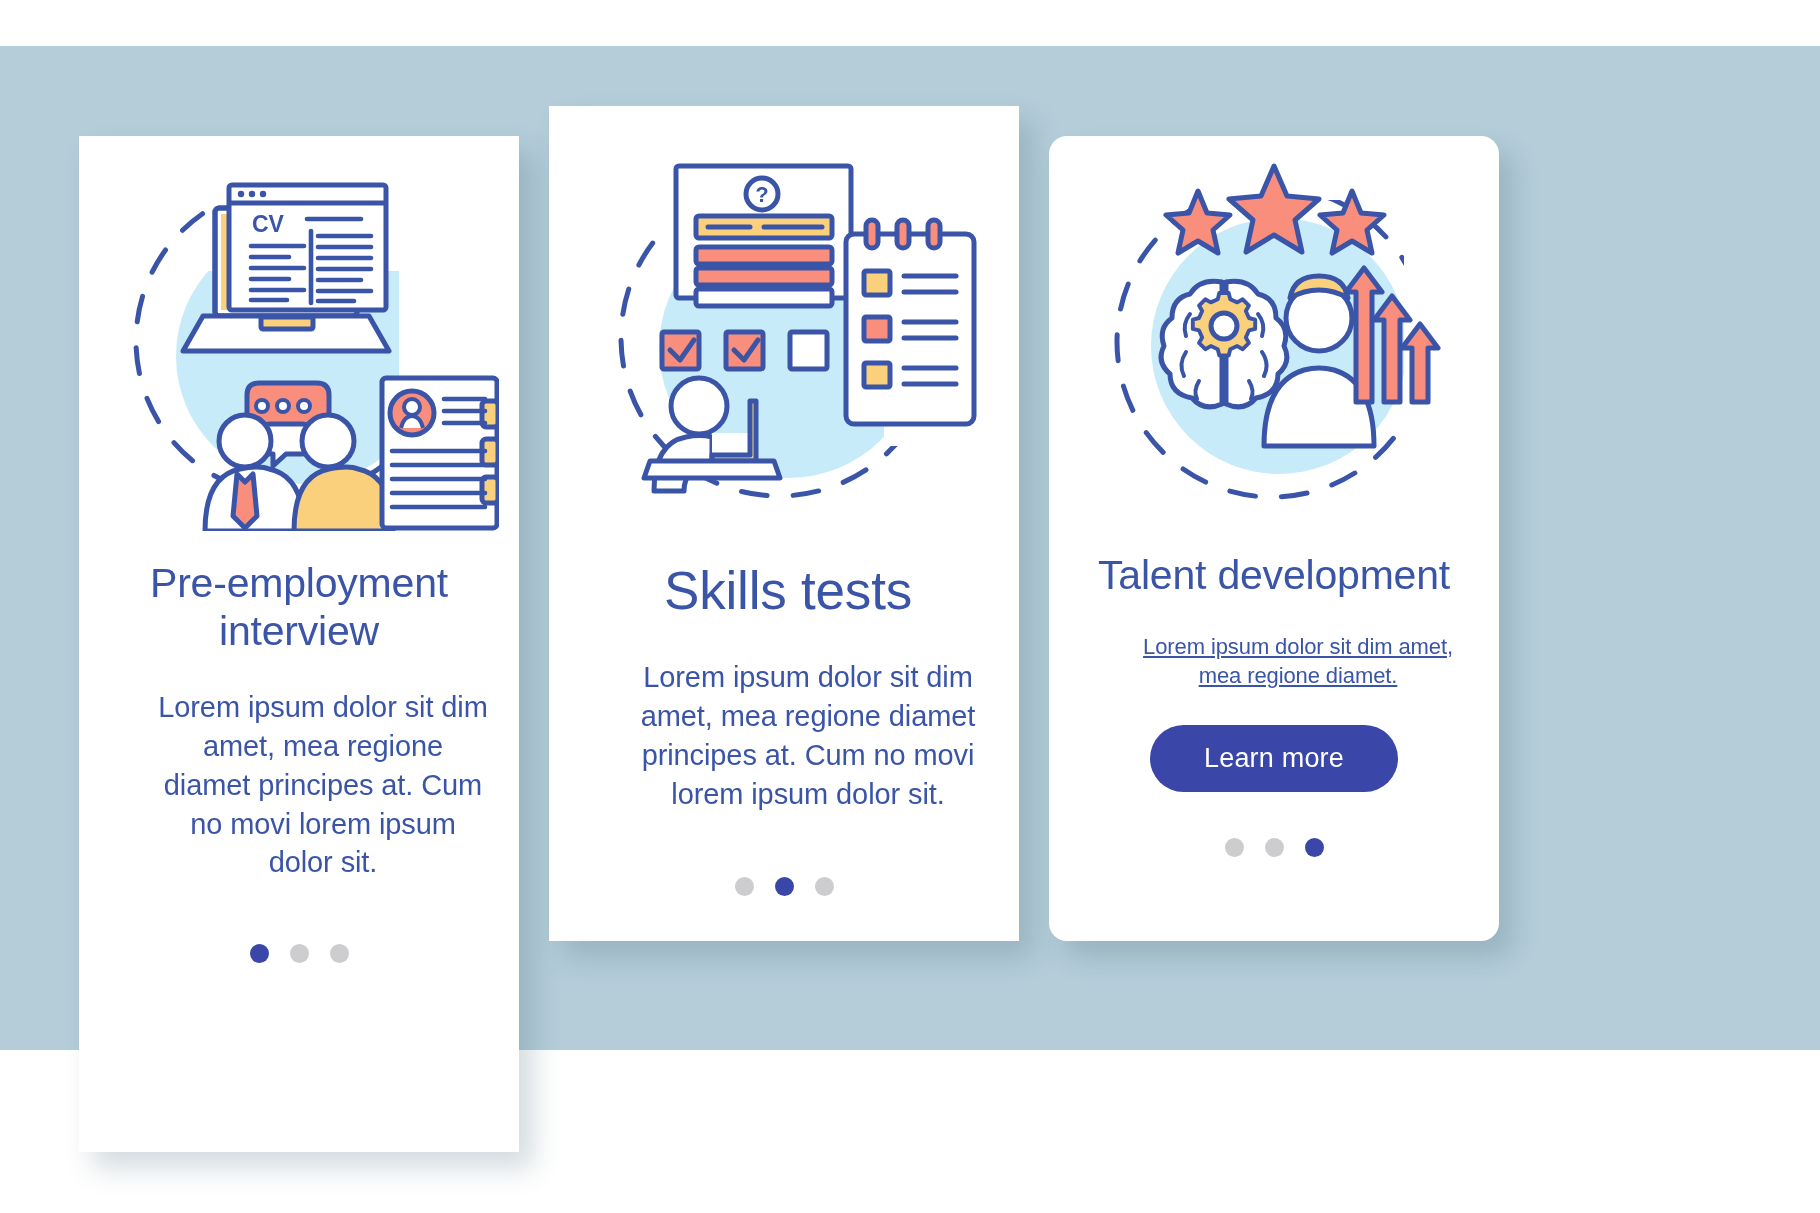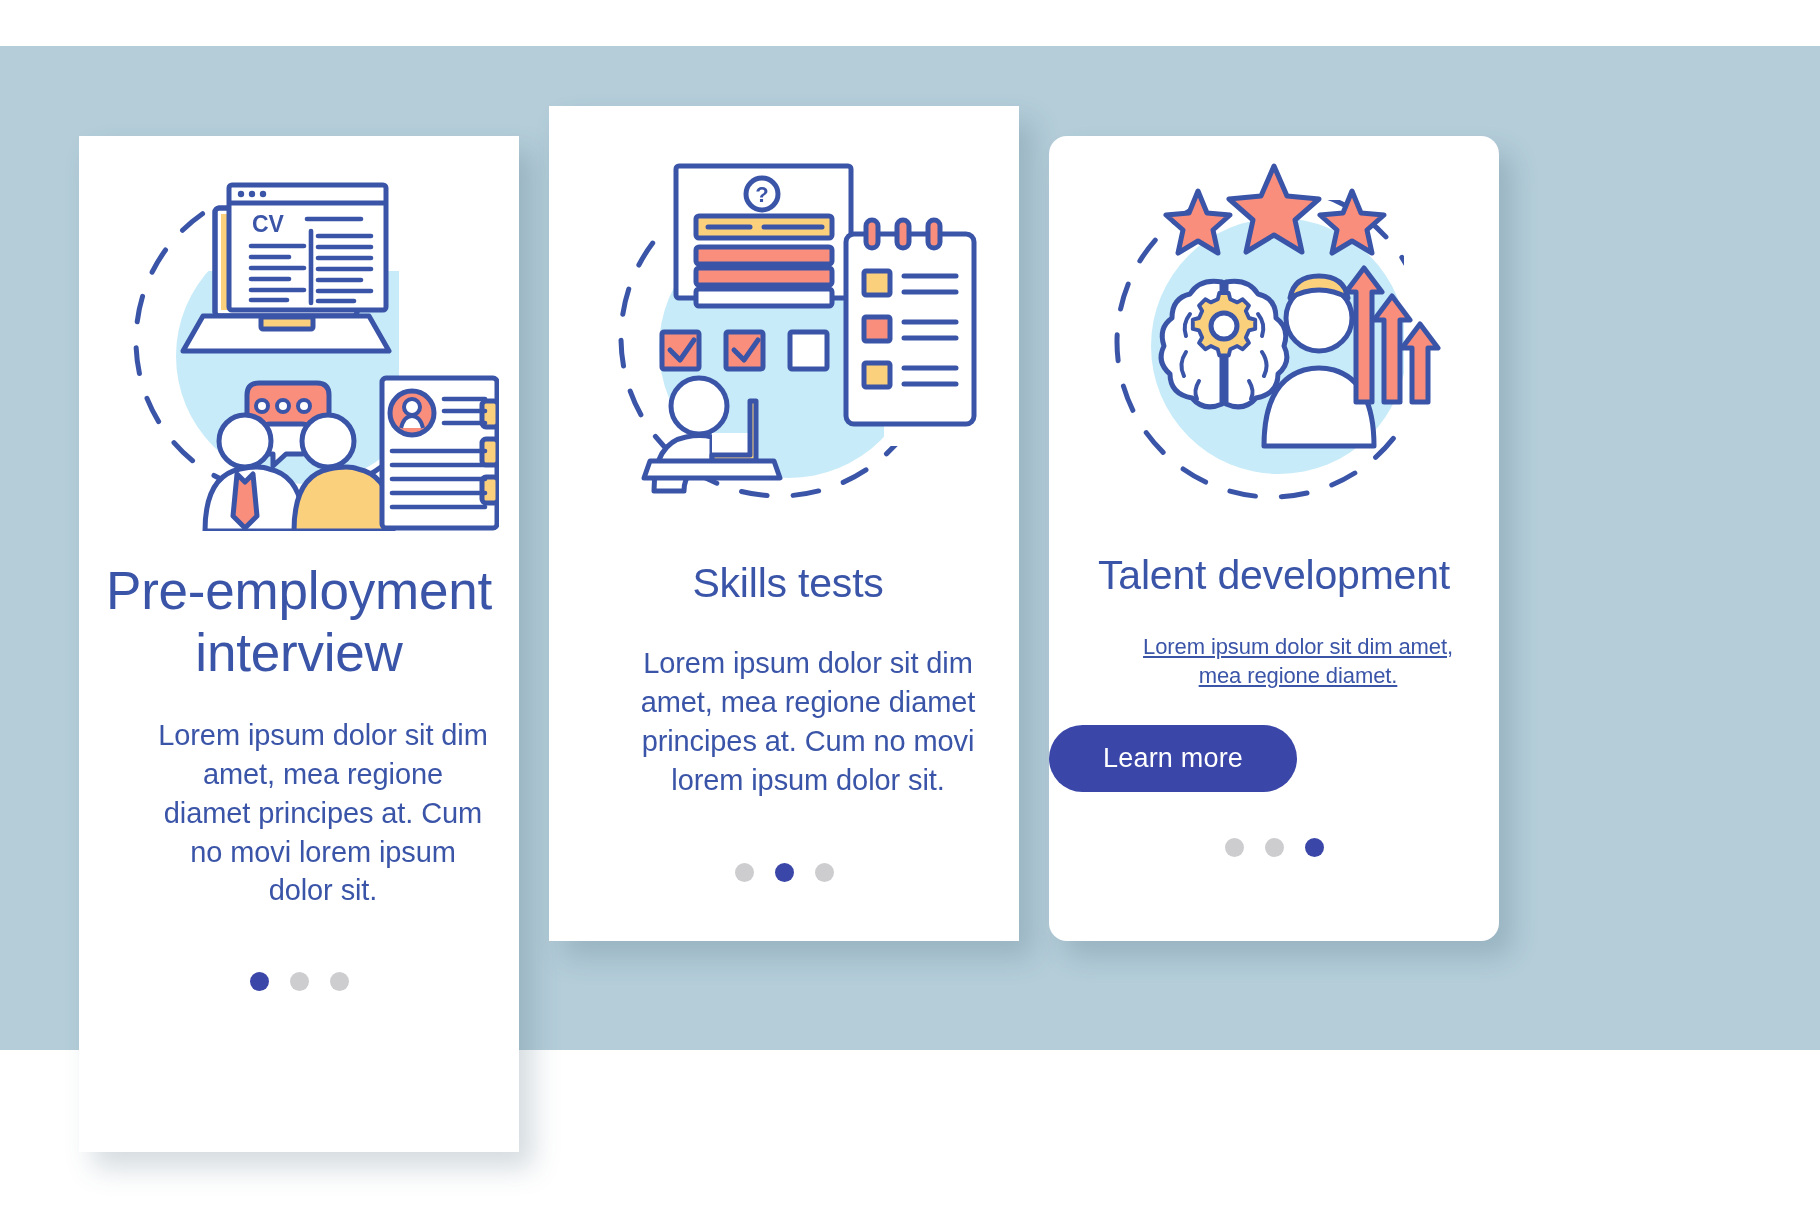--- a/index.html
+++ b/index.html
@@ -60,30 +60,31 @@
   }
   .card-body {
     color: #3a54a8;
     text-align: center;
     line-height: 1.34;
     padding: 0 30px;
     letter-spacing: -0.1px;
     margin-left: 48px;
   }
 
-  .t1 { font-size: 53px; }
-  .t2 { font-size: 41px; margin-left: 8px; }
+  .t1 { font-size: 41px; }
+  .t2 { font-size: 53px; margin-left: 8px; }
   .t3 { font-size: 41px; }
 
   .b1 { font-size: 29px; }
   .b2 { font-size: 29px; }
   .b3 { font-size: 22px; text-decoration: underline; }
 
   .learn-wrap {
     display: flex;
+    justify-content: center;
   }
   .learn-btn {
     background: #3a46a8;
     color: #ffffff;
     border: none;
     border-radius: 36px;
     font-size: 27px;
     font-family: "Liberation Sans", sans-serif;
     padding: 18px 54px;
     cursor: pointer;

